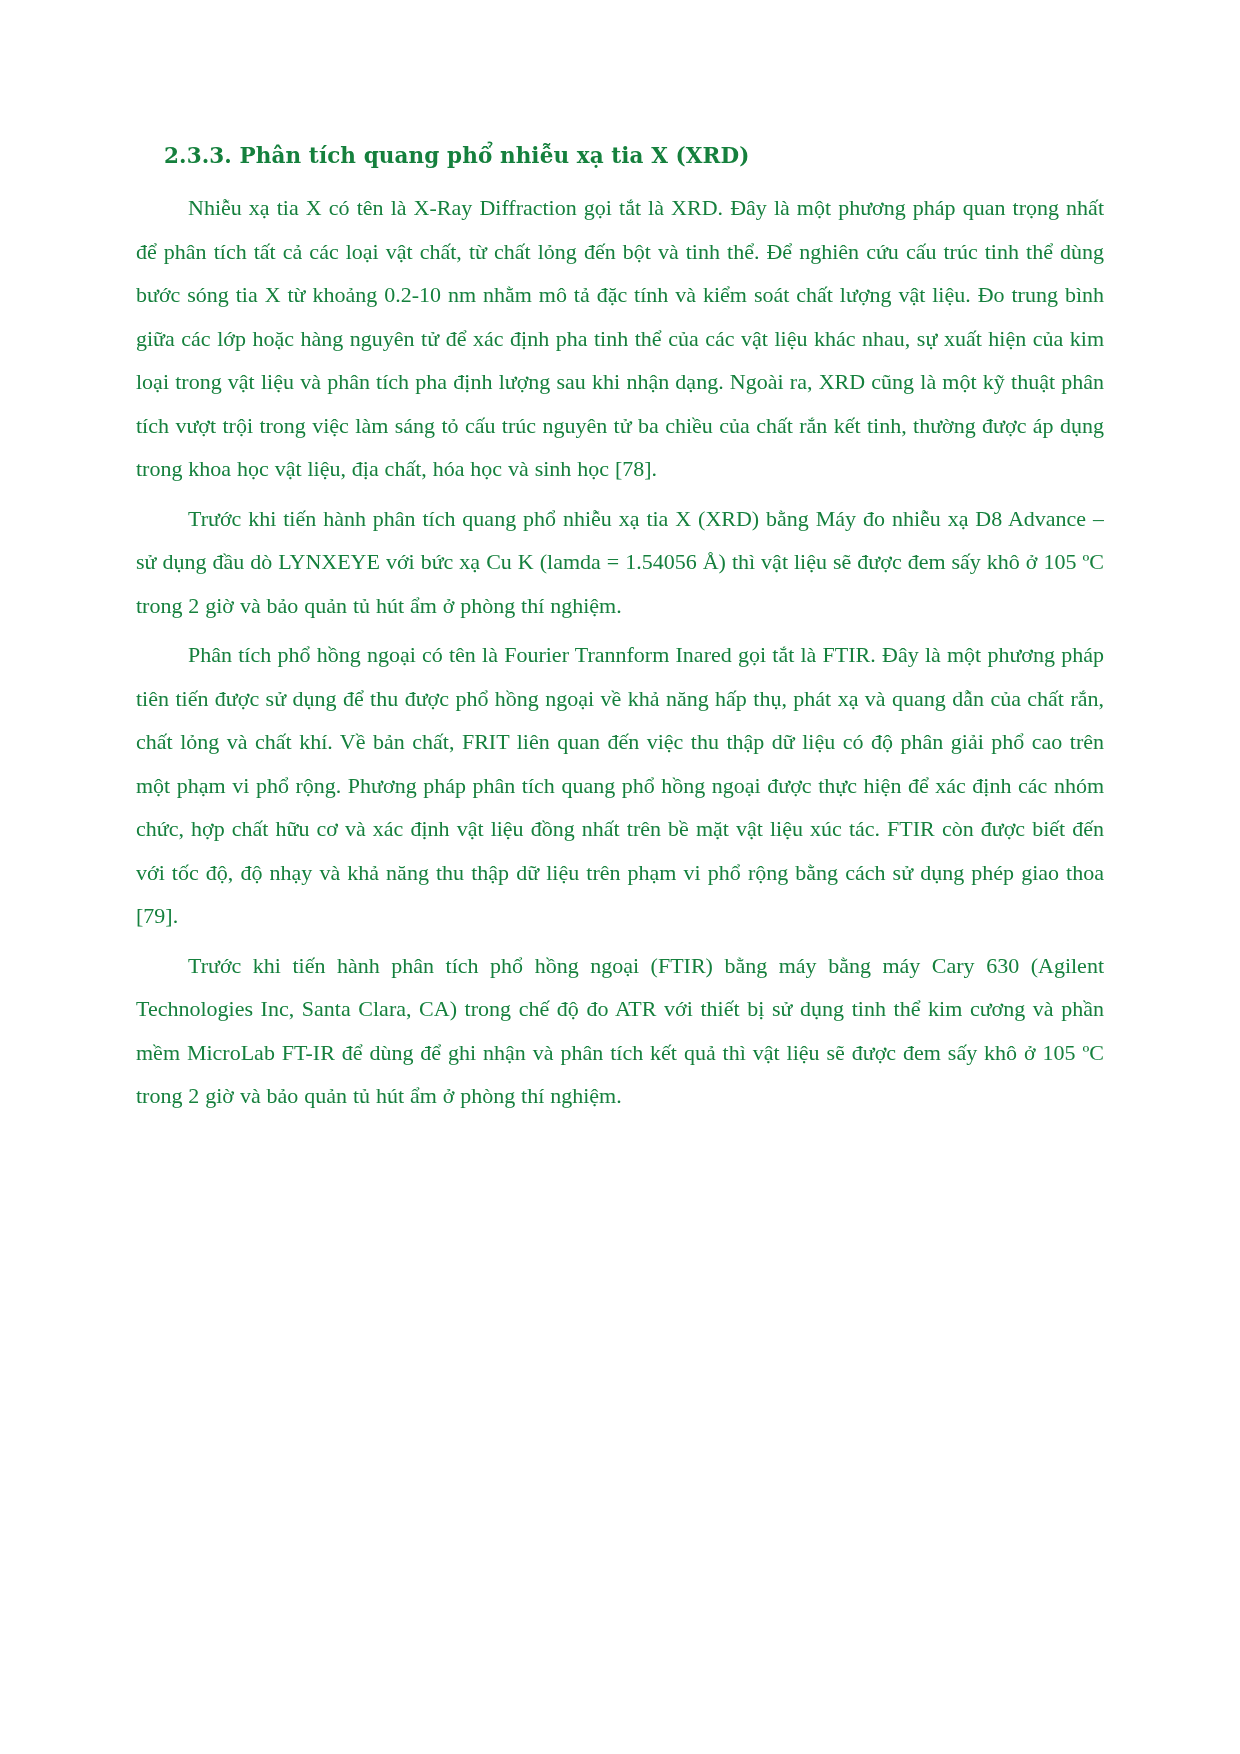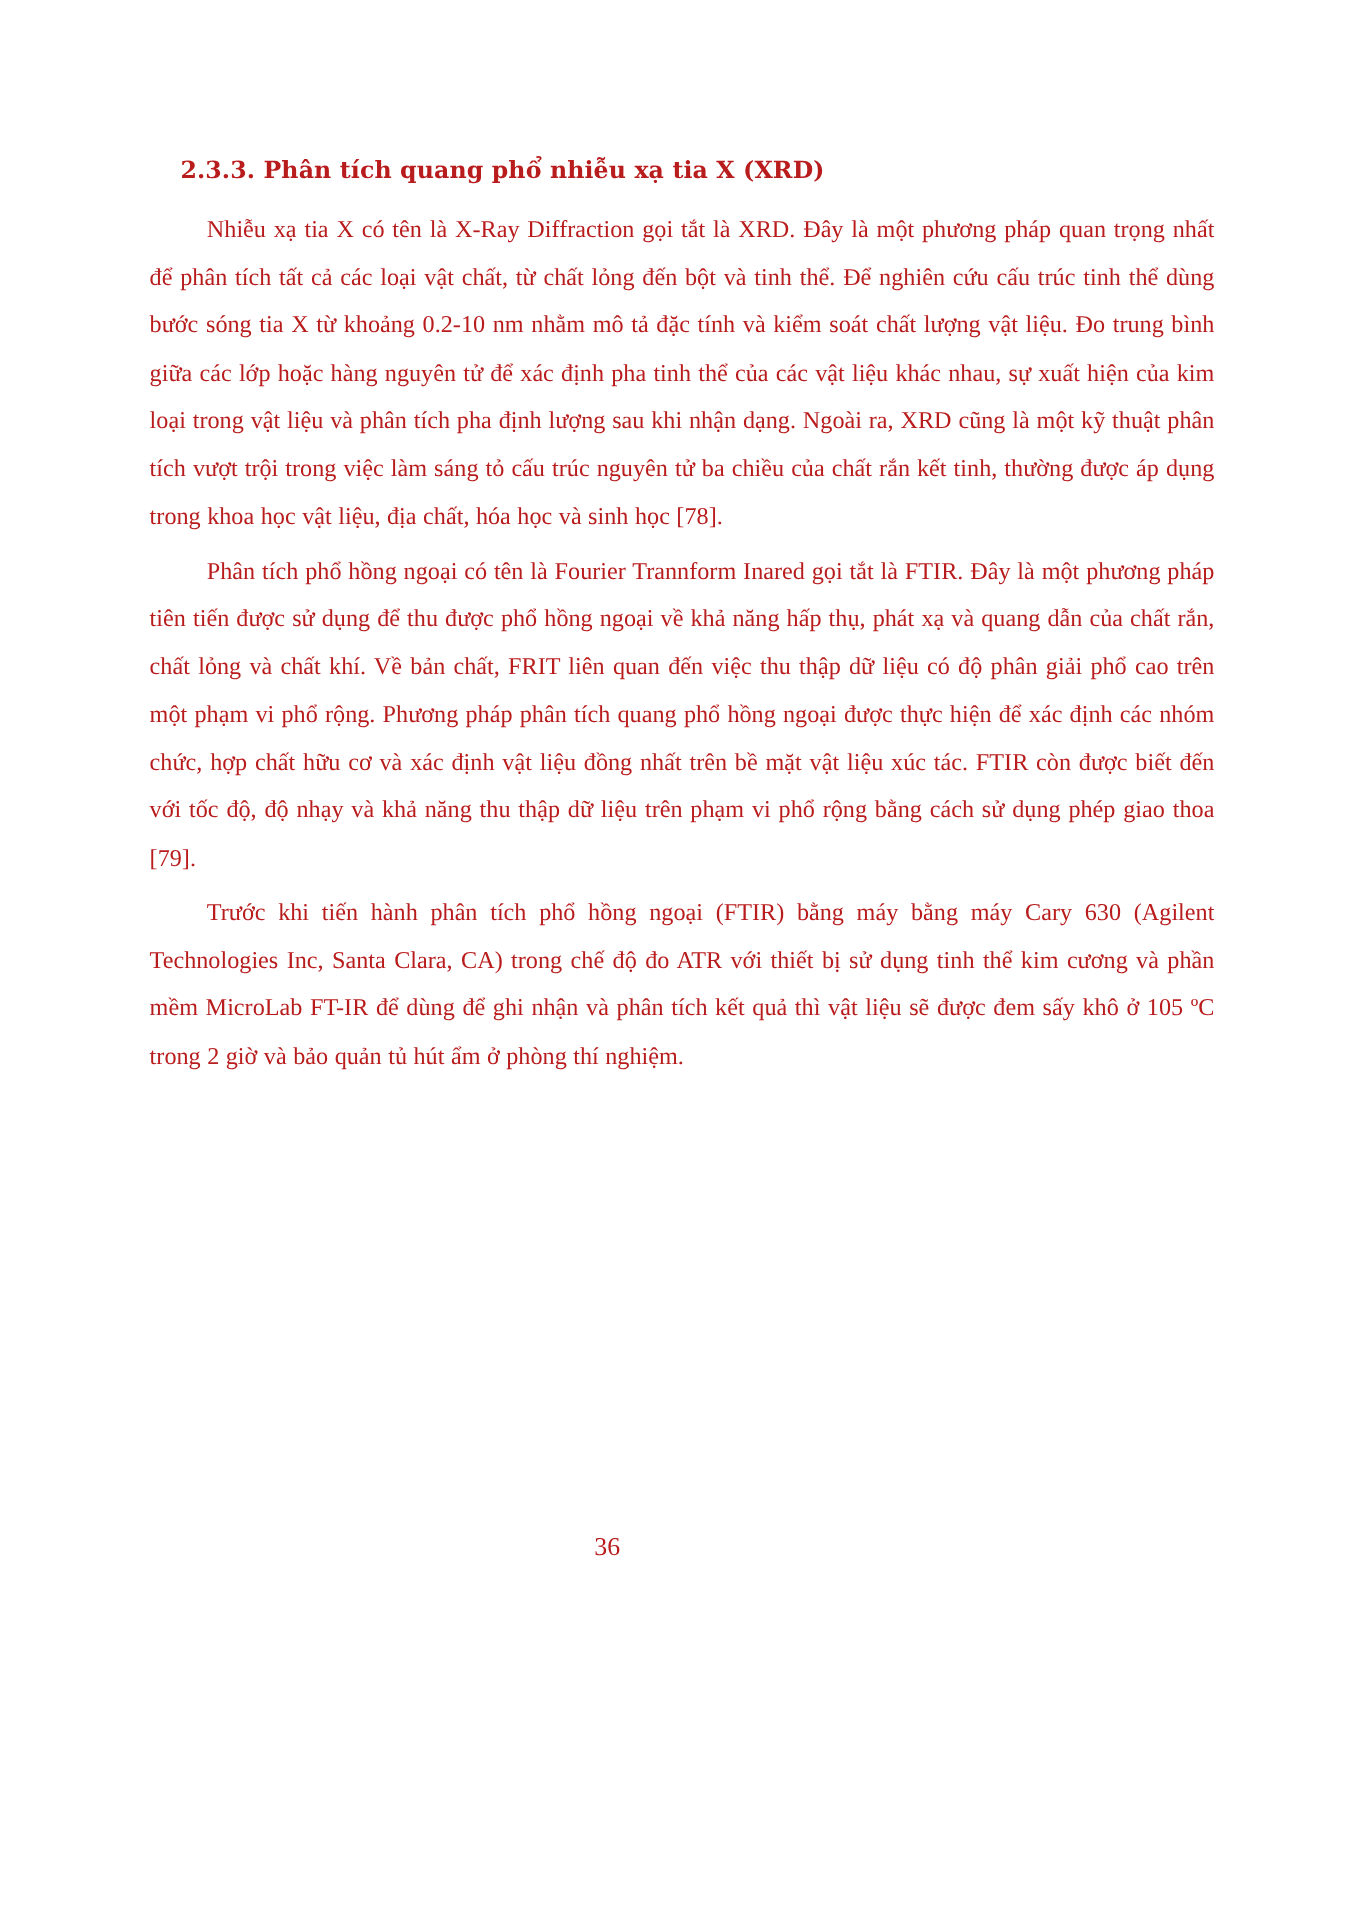--- a/index.html
+++ b/index.html
@@ -8,21 +8,21 @@
     padding: 0;
     background: #ffffff;
   }
   .page {
     position: relative;
     width: 1104px;
     height: 1754px;
     background: #ffffff;
     box-sizing: border-box;
     font-family: "Liberation Serif", serif;
-    color: #b91c1c;
+    color: #15803d;
     overflow: hidden;
   }
   .content {
     position: absolute;
     left: 136px;
     top: 140px;
     width: 968px;
   }
   h2.section-heading {
     font-family: "DejaVu Serif", serif;
@@ -67,22 +67,22 @@
 
 <div class="page">
   <div class="content">
 
     <div class="heading-block">
       <h2 class="section-heading">2.3.3. Phân tích quang phổ nhiễu xạ tia X (XRD)</h2>
     </div>
 
     <p class="body-par">Nhiễu xạ tia X có tên là X-Ray Diffraction gọi tắt là XRD. Đây là một phương pháp quan trọng nhất để phân tích tất cả các loại vật chất, từ chất lỏng đến bột và tinh thể. Để nghiên cứu cấu trúc tinh thể dùng bước sóng tia X từ khoảng 0.2-10 nm nhằm mô tả đặc tính và kiểm soát chất lượng vật liệu. Đo trung bình giữa các lớp hoặc hàng nguyên tử để xác định pha tinh thể của các vật liệu khác nhau, sự xuất hiện của kim loại trong vật liệu và phân tích pha định lượng sau khi nhận dạng. Ngoài ra, XRD cũng là một kỹ thuật phân tích vượt trội trong việc làm sáng tỏ cấu trúc nguyên tử ba chiều của chất rắn kết tinh, thường được áp dụng trong khoa học vật liệu, địa chất, hóa học và sinh học [78].</p>
 
+    <p class="body-par par-gap">Trước khi tiến hành phân tích quang phổ nhiễu xạ tia X (XRD) bằng Máy đo nhiễu xạ D8 Advance – sử dụng đầu dò LYNXEYE với bức xạ Cu K (lamda = 1.54056 Å) thì vật liệu sẽ được đem sấy khô ở 105 ºC trong 2 giờ và bảo quản tủ hút ẩm ở phòng thí nghiệm.</p>
 
 
     <p class="body-par">Phân tích phổ hồng ngoại có tên là Fourier Trannform Inared gọi tắt là FTIR. Đây là một phương pháp tiên tiến được sử dụng để thu được phổ hồng ngoại về khả năng hấp thụ, phát xạ và quang dẫn của chất rắn, chất lỏng và chất khí. Về bản chất, FRIT liên quan đến việc thu thập dữ liệu có độ phân giải phổ cao trên một phạm vi phổ rộng. Phương pháp phân tích quang phổ hồng ngoại được thực hiện để xác định các nhóm chức, hợp chất hữu cơ và xác định vật liệu đồng nhất trên bề mặt vật liệu xúc tác. FTIR còn được biết đến với tốc độ, độ nhạy và khả năng thu thập dữ liệu trên phạm vi phổ rộng bằng cách sử dụng phép giao thoa [79].</p>
 
     <p class="body-par">Trước khi tiến hành phân tích phổ hồng ngoại (FTIR) bằng máy bằng máy Cary 630 (Agilent Technologies Inc, Santa Clara, CA) trong chế độ đo ATR với thiết bị sử dụng tinh thể kim cương và phần mềm MicroLab FT-IR để dùng để ghi nhận và phân tích kết quả thì vật liệu sẽ được đem sấy khô ở 105 ºC trong 2 giờ và bảo quản tủ hút ẩm ở phòng thí nghiệm.</p>
 
   </div>
 
-  <div class="page-number">36</div>
 </div>
 
 </body></html>

